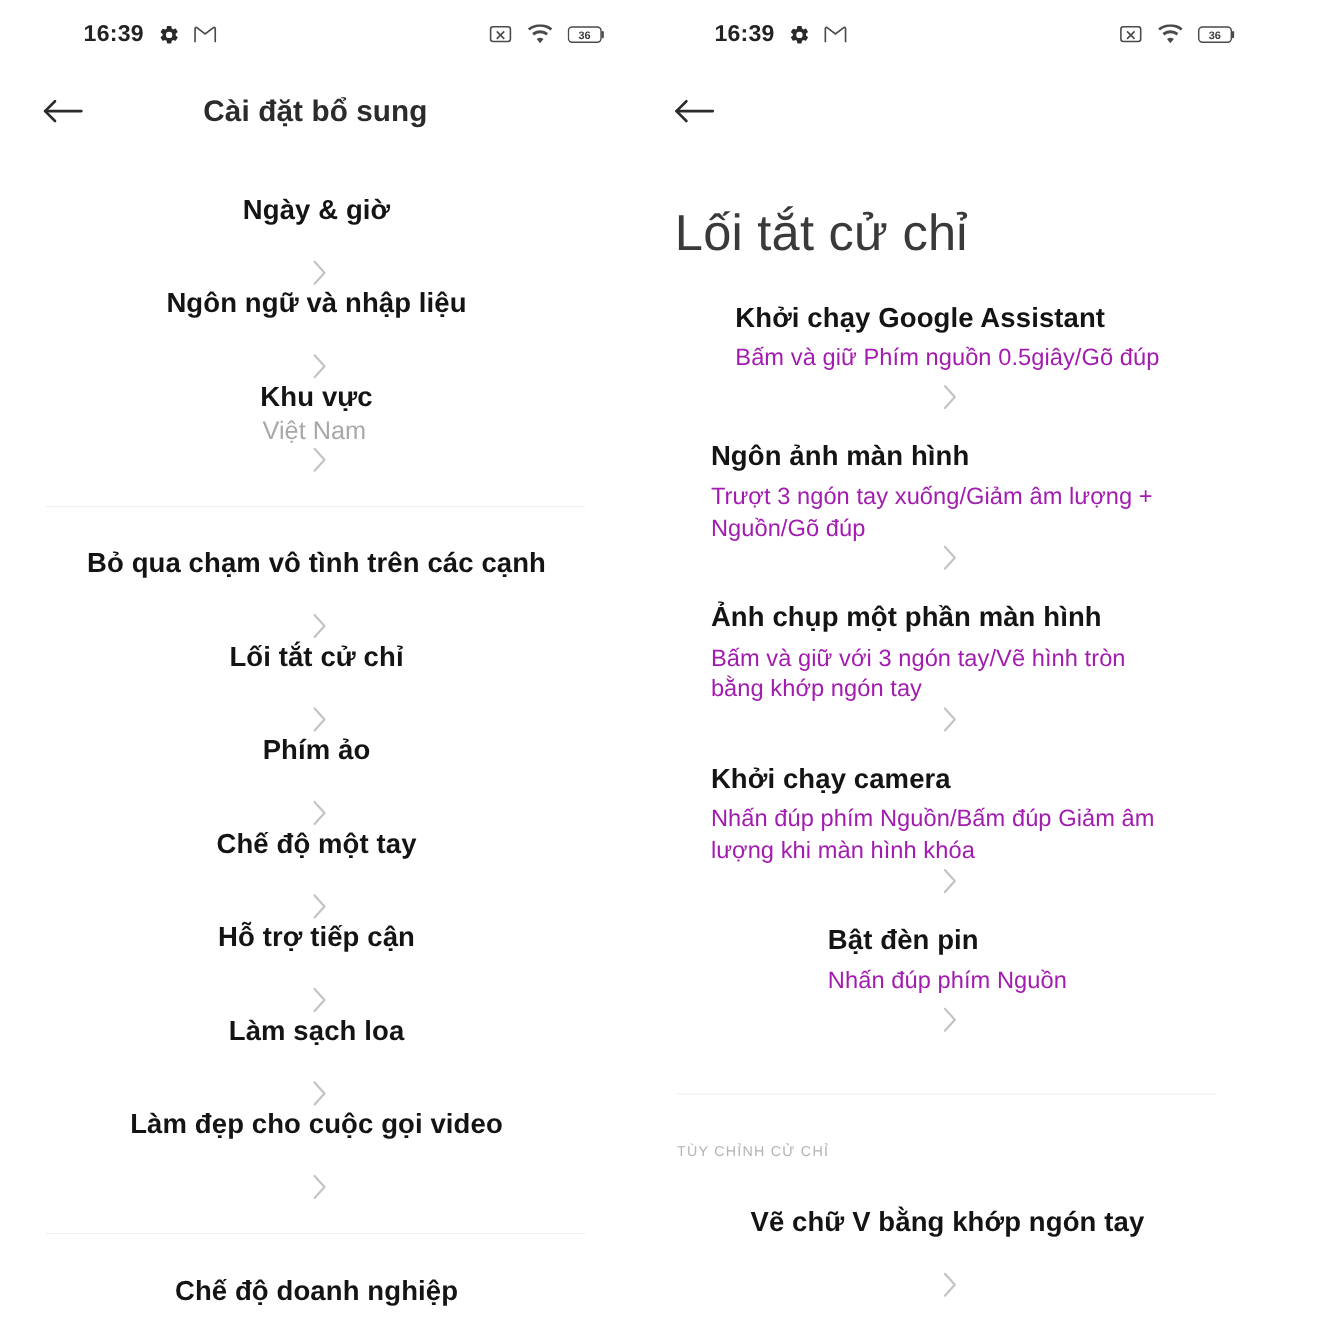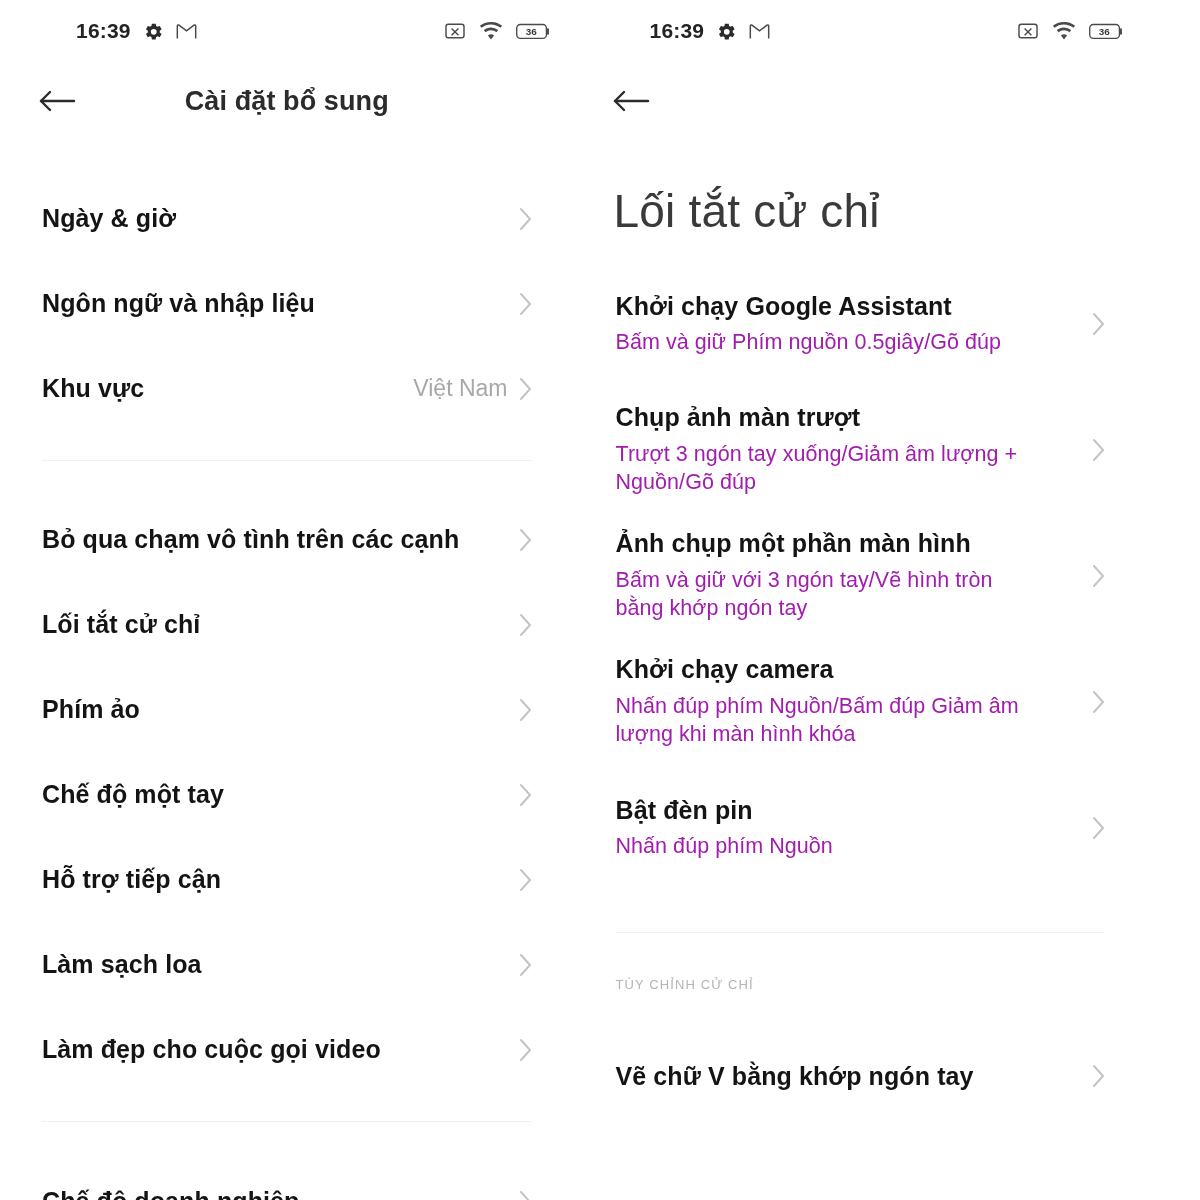--- a/index.html
+++ b/index.html
@@ -94,20 +94,21 @@
   
   .list { padding: 0; }
 
   .row {
     display: flex;
     align-items: center;
     padding: 0 40px 0 42px;
     box-sizing: border-box;
     cursor: pointer;
     min-height: 56px;
+    flex-direction: column;
   }
   .row-simple { height: 85px; }
 
   .row-text { flex: 1; min-width: 0; }
   .row-title {
     font-size: 25px;
     font-weight: bold;
     color: #141414;
     letter-spacing: 0.1px;
     line-height: 1.22;
@@ -399,21 +400,21 @@
           <svg width="16" height="26" viewBox="0 0 16 26" fill="none" stroke="#c4c4c4" stroke-width="2" stroke-linecap="round" stroke-linejoin="round">
               <path d="M3 3l9 10-9 10"></path>
             </svg>
         </div>
       </div>
 
       <div class="gap-26"></div>
 
       <div class="row row-two">
         <div class="row-text">
-          <div class="row-title">Chụp ảnh màn trượt</div>
+          <div class="row-title">Ngôn ảnh màn hình</div>
           <div class="row-sub">Trượt 3 ngón tay xuống/Giảm âm lượng + Nguồn/Gõ đúp</div>
         </div>
         <div class="chev">
           <svg width="16" height="26" viewBox="0 0 16 26" fill="none" stroke="#c4c4c4" stroke-width="2" stroke-linecap="round" stroke-linejoin="round">
               <path d="M3 3l9 10-9 10"></path>
             </svg>
         </div>
       </div>
 
       <div class="gap-26"></div>

